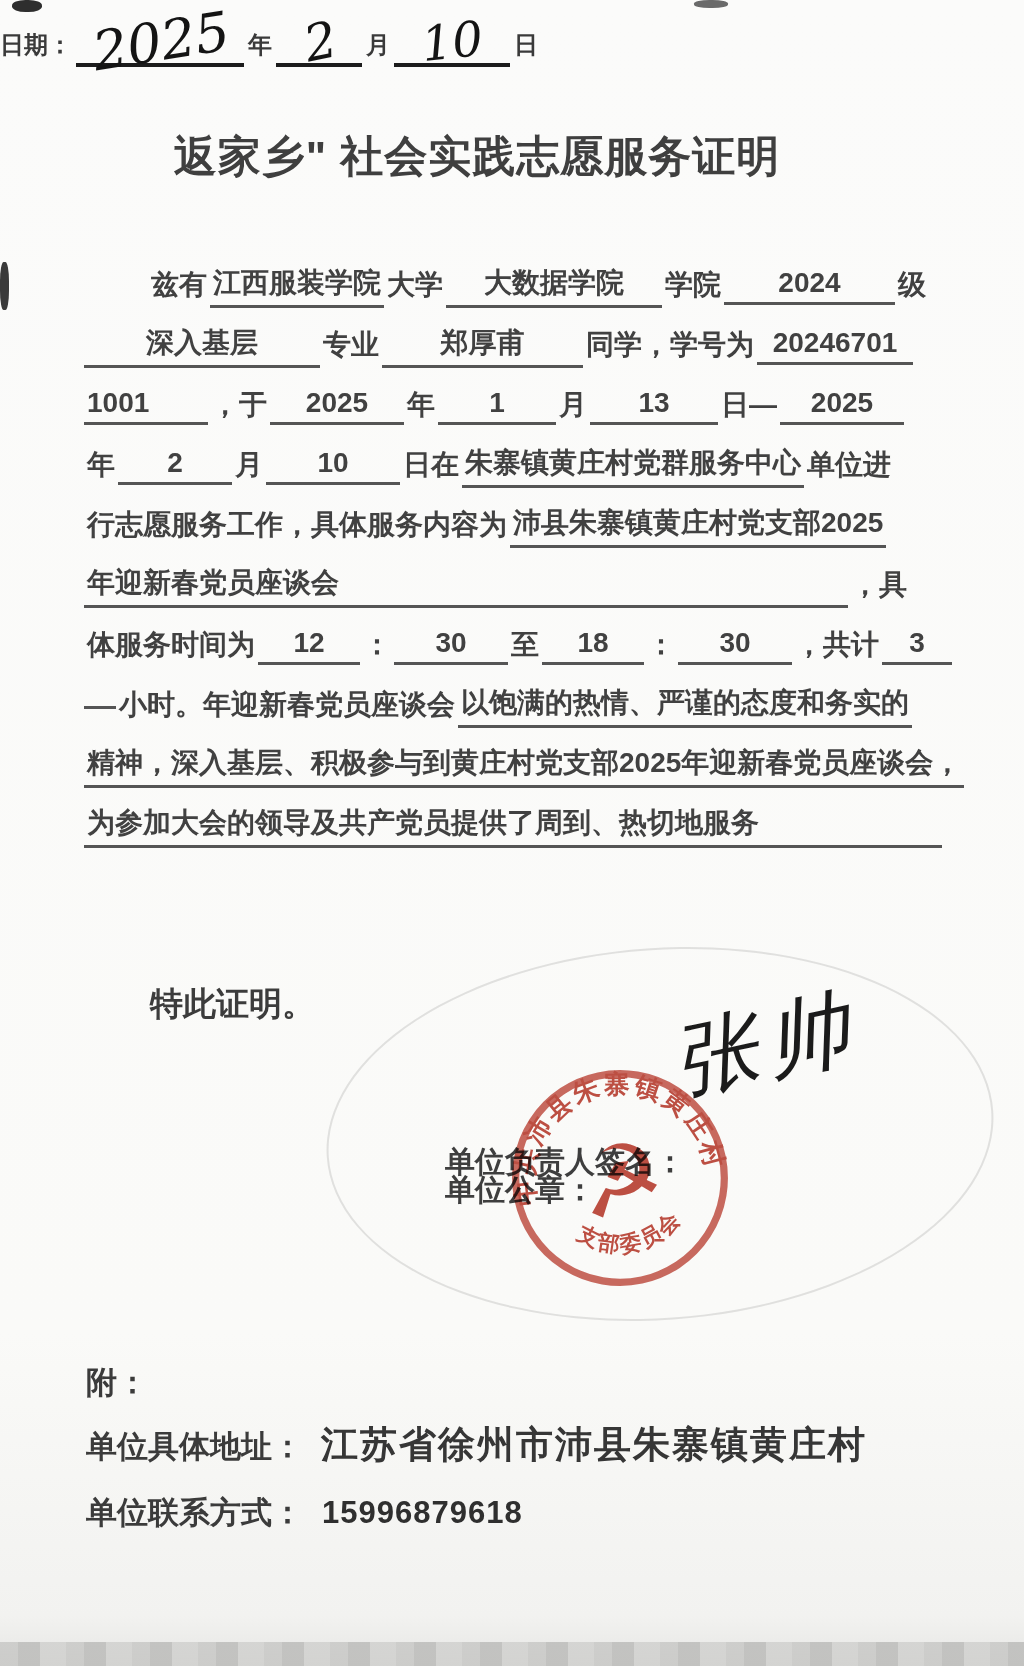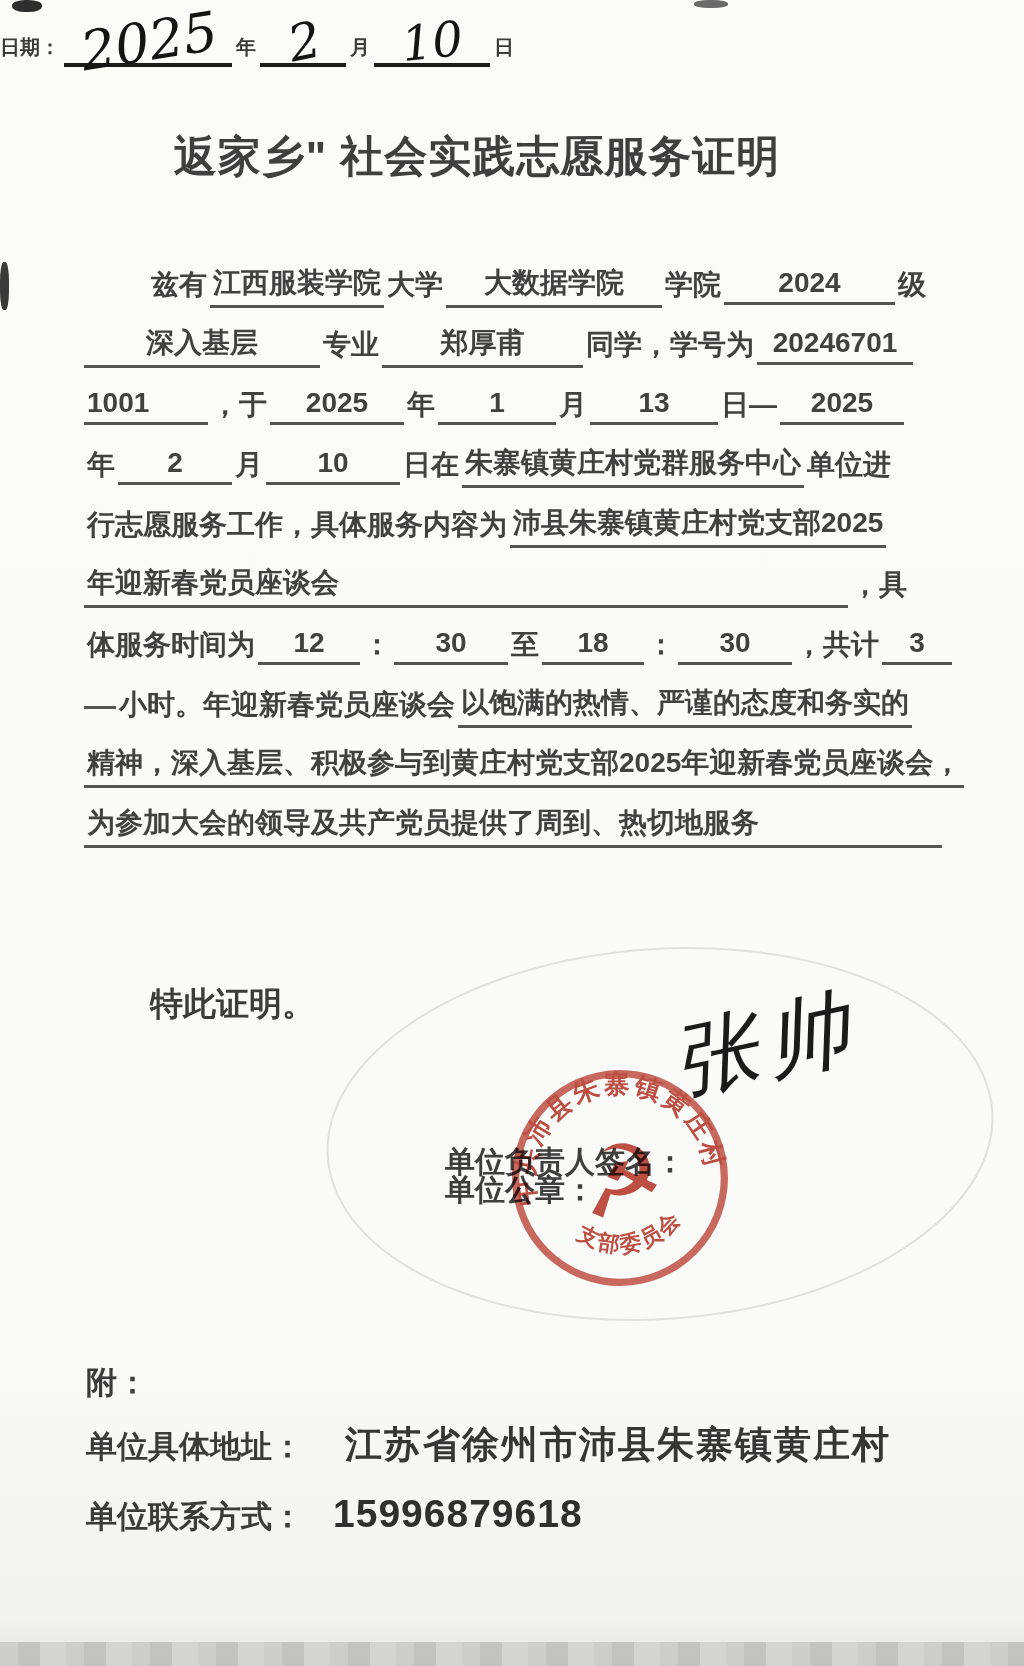--- a/index.html
+++ b/index.html
@@ -12,44 +12,44 @@
   .line{display:flex;align-items:center;height:60px;white-space:nowrap;
         font-size:28px;font-weight:700;color:#414141;}
   .seg{display:inline-block;padding:0 3px 3px 3px;}
   .fill{border-bottom:3px solid #555;}
   .ctr{text-align:center;}
   .closing{position:absolute;top:982px;left:150px;font-size:33px;font-weight:700;color:#3c3c3c;}
   .sigline{position:absolute;font-size:30px;font-weight:700;color:#3e3e3e;}
   #sig-name-line{top:1142px;left:445px;}
   #seal-line{top:1170px;left:445px;}
   #date-line{top:1222px;left:393px;display:flex;align-items:flex-end;z-index:2;}
-  #date-line .lbl{font-size:20px;font-weight:700;padding-bottom:6px;}
+  #date-line .lbl{font-size:24px;font-weight:700;padding-bottom:6px;}
   .blank{display:inline-block;border-bottom:4px solid #1c1c1c;text-align:center;margin:0 4px;}
   .hw{display:inline-block;font-family:"DejaVu Serif","Liberation Serif",serif;
       font-style:italic;font-weight:400;color:#141414;}
   .hw-year{font-size:54px;transform:rotate(-9deg) translateY(10px);}
   .hw-month{font-size:50px;transform:rotate(-12deg) translateY(8px);}
   .hw-day{font-size:48px;transform:rotate(-6deg) translateY(6px);}
   .signature-name{position:absolute;top:988px;left:672px;z-index:3;font-size:84px;
       font-family:"DejaVu Serif","Liberation Serif",serif;font-style:italic;color:#1b1b1b;
       transform:rotate(-12deg);letter-spacing:10px;}
   .stamp-wrap{position:absolute;top:1052px;left:496px;width:248px;height:252px;
       transform:rotate(-12deg);mix-blend-mode:multiply;opacity:.88;z-index:5;}
   .stamp-wrap svg{width:100%;height:100%;}
   .ringT{font-size:25px;font-weight:700;fill:#b8372a;letter-spacing:3px;}
   .ringB{font-size:21px;font-weight:700;fill:#b8372a;letter-spacing:2px;}
   .emblem{font-size:92px;fill:#b8372a;font-family:"DejaVu Sans",sans-serif;}
   .pencil-oval{position:absolute;top:948px;left:326px;width:664px;height:368px;
       border:2px solid rgba(130,130,130,.22);border-radius:50%;transform:rotate(-4deg);}
   .footer-label{font-size:31px;font-weight:700;color:#3b3b3b;}
   #attach-line{position:absolute;top:1362px;left:86px;}
   #address-line{position:absolute;top:1420px;left:86px;display:flex;align-items:baseline;}
-  #address-line .val{font-size:37px;font-weight:700;color:#363636;margin-left:42px;letter-spacing:2px;}
+  #address-line .val{font-size:37px;font-weight:700;color:#363636;margin-left:18px;letter-spacing:2px;}
   #contact-line{position:absolute;top:1492px;left:86px;display:flex;align-items:baseline;}
-  #contact-line .val{font-size:39px;font-weight:700;color:#2f2f2f;margin-left:30px;letter-spacing:1px;}
+  #contact-line .val{font-size:31px;font-weight:700;color:#2f2f2f;margin-left:19px;letter-spacing:1px;}
   .speck-tl{position:absolute;top:0;left:12px;width:30px;height:12px;background:#2e2e2e;border-radius:45%;}
   .speck-tr{position:absolute;top:0;left:694px;width:34px;height:8px;background:#6a6a6a;border-radius:45%;}
   .speck-left{position:absolute;top:262px;left:0;width:9px;height:48px;background:#3a3a3a;border-radius:40%;}
   .scan-band{position:absolute;bottom:0;left:0;width:100%;height:24px;
       background:repeating-linear-gradient(90deg,#c6c6c4 0 18px,#b9b9b7 18px 40px,#cfcfcd 40px 66px);opacity:.8;}
 </style>
 </head>
 <body>
 
 <div class="page">

